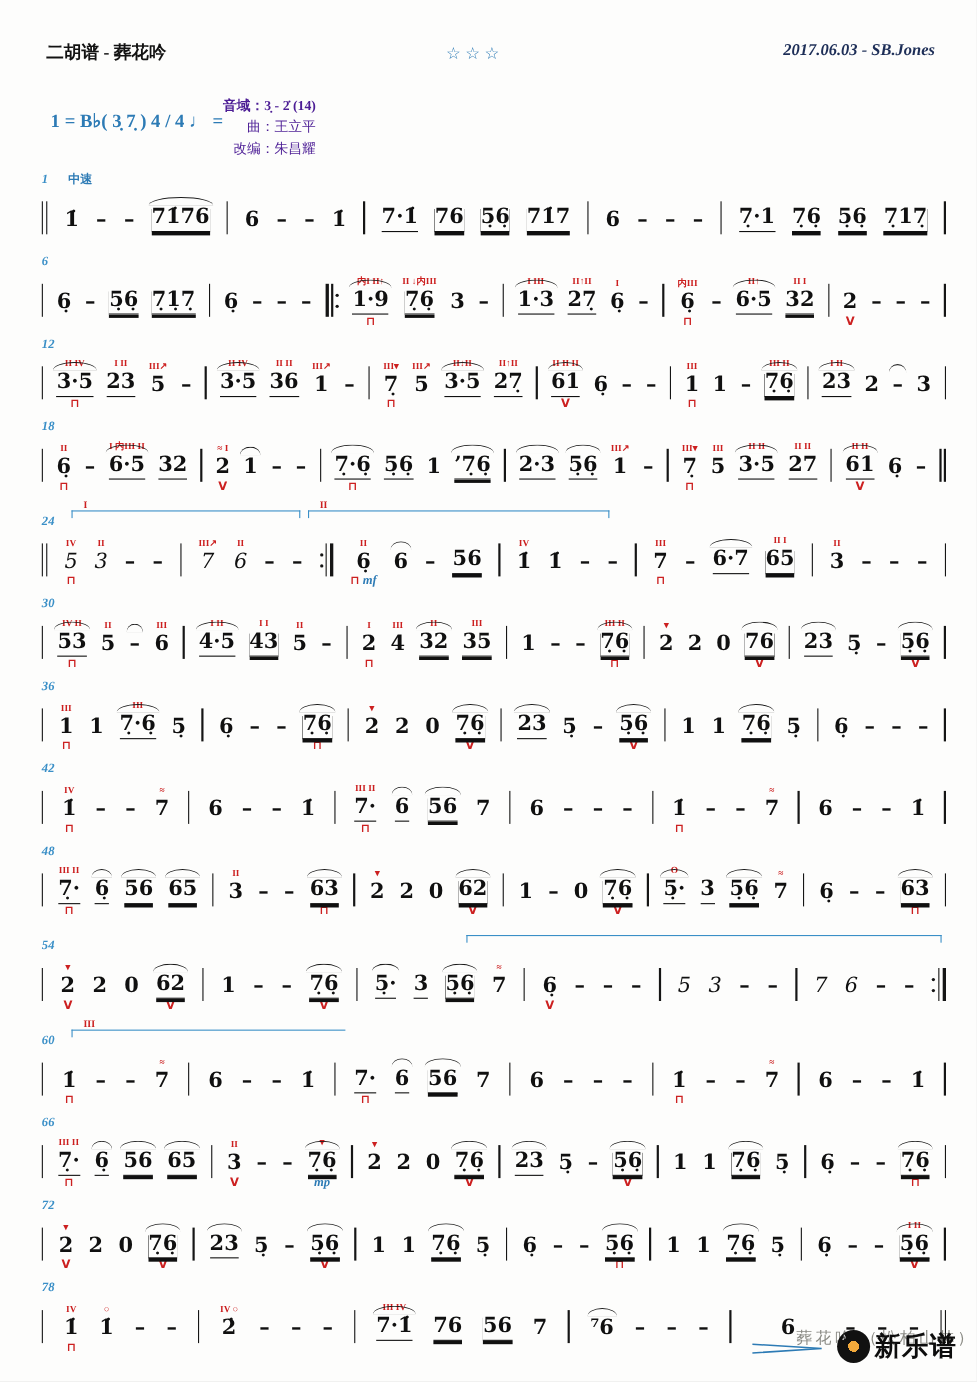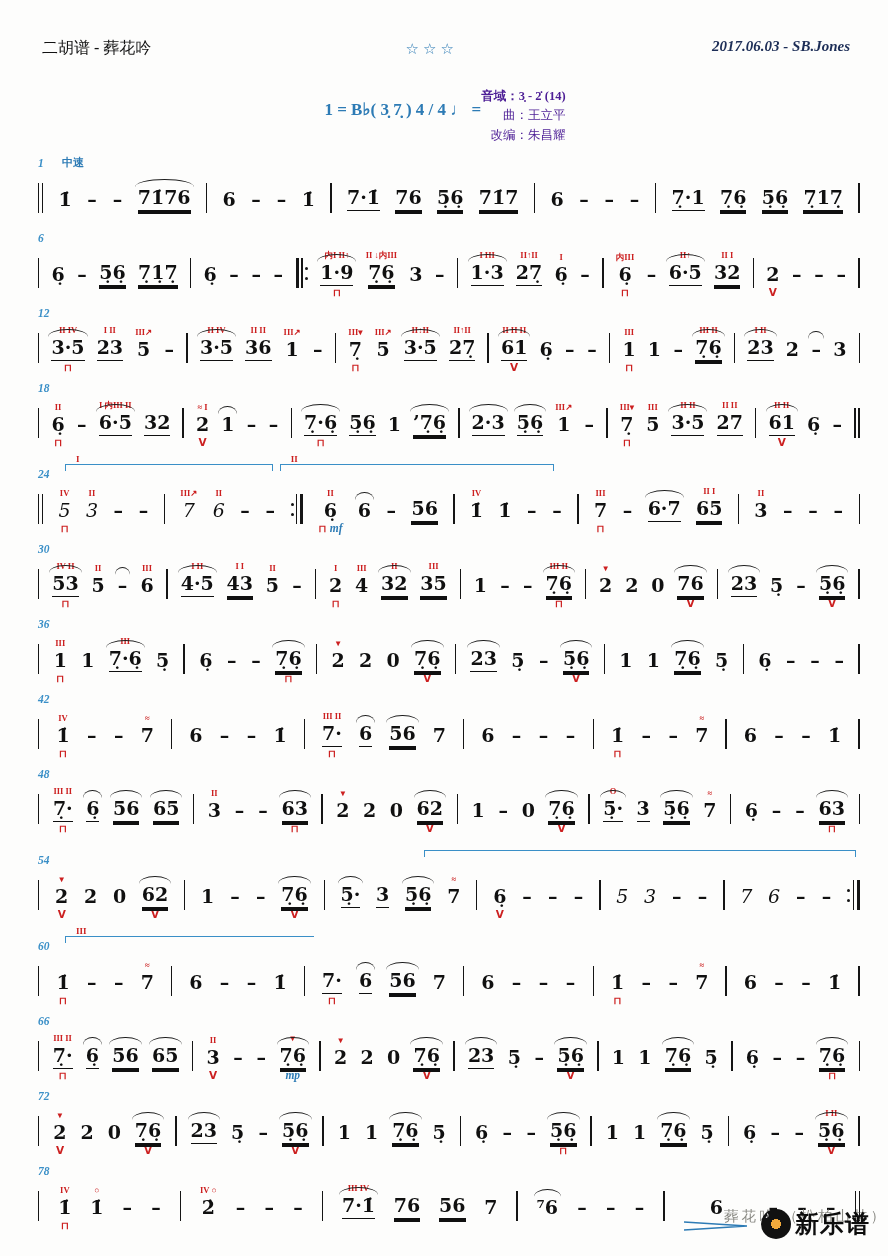--- a/index.html
+++ b/index.html
@@ -1,25 +1,25 @@
 <!DOCTYPE html>
 <html><head>
 <meta charset="utf-8">
 <style>
   html,body{margin:0;padding:0;background:#e8e8e8;}
   .page{position:relative;width:888px;height:1256px;margin:0 auto;background:#fdfdfc;
         font-family:"Liberation Sans",sans-serif;color:#111;overflow:hidden;}
   
   .hdr-row{display:flex;justify-content:space-between;align-items:flex-start;padding:38px 38px 0 42px;}
-  .doc-label{font-family:"Liberation Serif",serif;font-weight:normal;font-size:16px;color:#121212;}
+  .doc-label{font-family:"Liberation Serif",serif;font-weight:bold;font-size:16px;color:#121212;}
   .stars{color:#2d7bb5;font-size:15px;letter-spacing:4px;text-align:center;margin-top:2px;}
   .date-author{font-family:"Liberation Serif",serif;font-style:italic;font-weight:bold;font-size:15px;color:#1d2e57;}
   .title{position:absolute;top:58px;left:0;right:0;text-align:center;
          font-family:"Liberation Serif",serif;font-weight:bold;font-size:31px;letter-spacing:6px;color:#0c0c0c;}
-  .key-row{display:flex;justify-content:center;align-items:flex-start;padding:28px 44px 0 46px;}
+  .key-row{display:flex;justify-content:flex-start;align-items:flex-start;padding:28px 44px 0 46px;}
   .key-sig{font-family:"Liberation Serif",serif;font-weight:bold;font-size:17px;color:#2d7bb5;margin-top:12px;}
   .credits{text-align:right;font-family:"Liberation Serif",serif;font-size:12.5px;color:#4c1d95;line-height:1.55;}
   .credits b{font-weight:bold;}
   
   .score{margin:18px 26px 0 36px;}
   .music-line{position:relative;height:62px;margin-bottom:13px;}
   .mnum{position:absolute;left:2px;top:-6px;font-family:"Liberation Serif",serif;font-style:italic;
         font-size:11.5px;color:#3a8fc7;font-weight:bold;}
   .tempo{position:absolute;left:26px;top:-8px;font-size:11px;color:#2d7bb5;font-weight:bold;}
   .line-body{display:flex;justify-content:space-between;align-items:flex-end;height:100%;padding:0 2px;}

